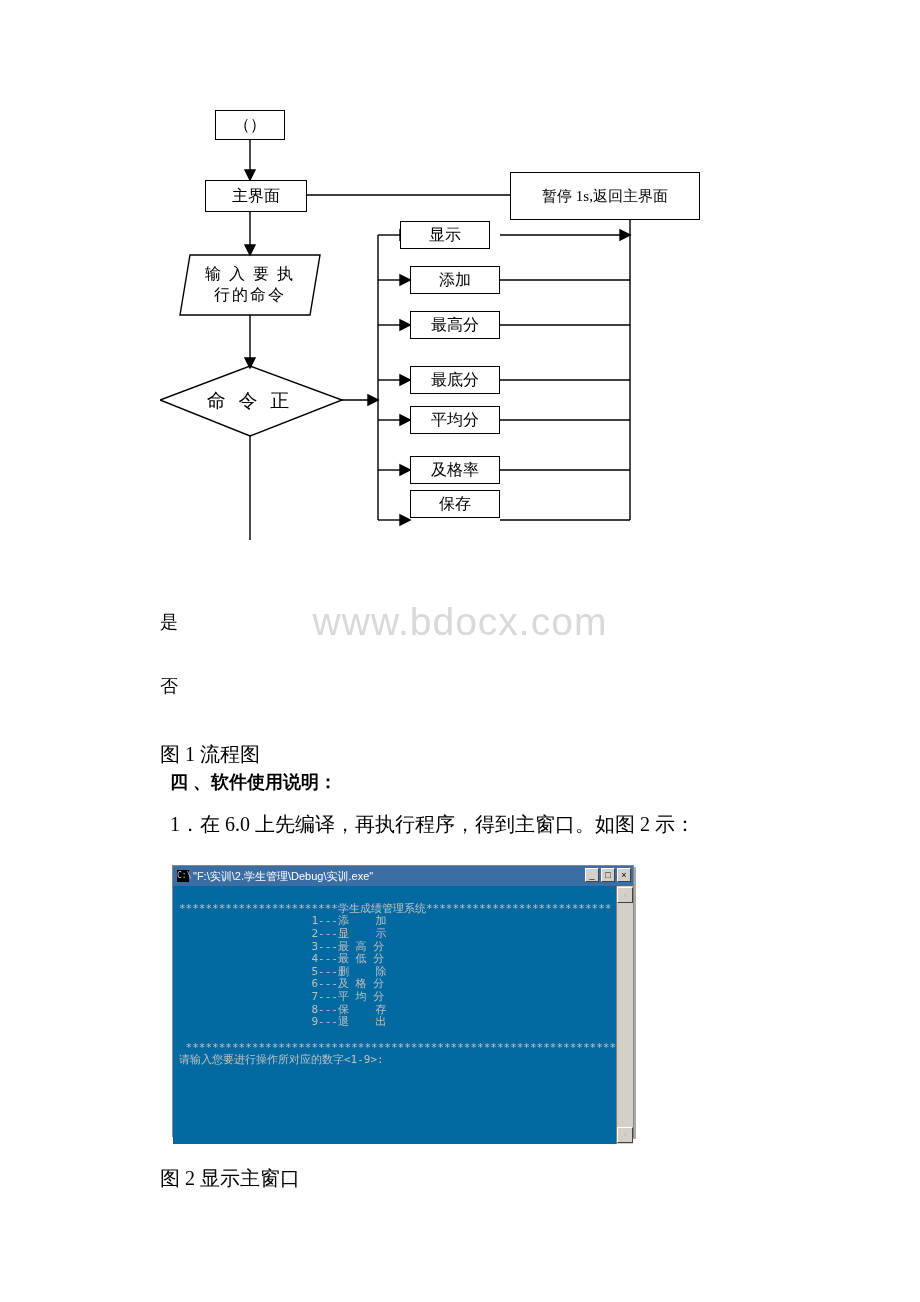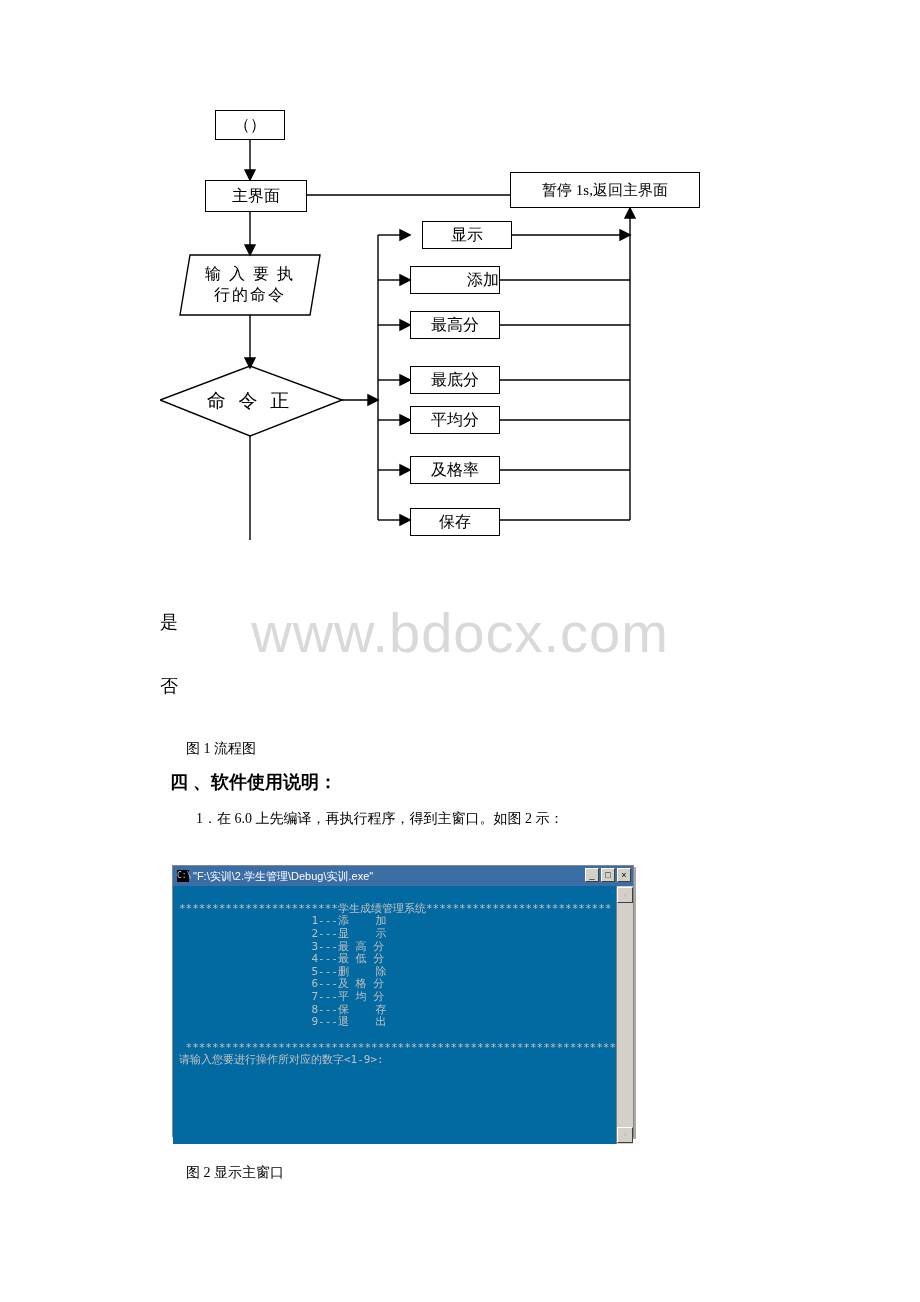--- a/index.html
+++ b/index.html
@@ -71,37 +71,36 @@
     font-size:19px; letter-spacing:4px;
   }
   svg line, svg polyline, svg polygon, svg path { stroke:#000; stroke-width:1.4; fill:none; }
   svg polygon.solid { fill:#000; stroke:#000; }
   .watermark {
     position:absolute;
     left:0; width:920px;
     top:600px;
     text-align:center;
     font-family: Arial, sans-serif;
-    font-size:56px;
+    font-size:39px;
     color:#d9d9d9;
     letter-spacing:1px;
     font-weight:400;
     pointer-events:none;
   }
   .ch-label {
     position:absolute;
     font-size:18px;
   }
   .body-text {
     position:absolute;
-    font-size:14px;
+    font-size:20px;
     left:160px;
     width:620px;
     line-height:1.8;
-    margin-left:26px;
   }
   .heading {
     position:absolute;
     font-size:18px;
     left:170px;
     font-weight:bold;
     font-family: "SimHei","黑体",sans-serif;
   }
   .console {
     position:absolute;
@@ -244,52 +243,52 @@
 
       <polygon points="90,266 182,300 90,336 0,300"></polygon>
     </svg>
 
     <div class="box" style="left:55px;top:10px;width:70px;height:30px;">
       <span>（）</span>
     </div>
     <div class="box" style="left:45px;top:80px;width:102px;height:32px;">
       <span>主界面</span>
     </div>
-    <div class="box" style="left:350px;top:72px;width:190px;height:36px;font-size:15px;">
+    <div class="box" style="left:350px;top:72px;width:190px;height:48px;font-size:15px;">
       <span>暂停 1s,返回主界面</span>
     </div>
 
     <div class="para" style="left:20px;top:155px;">
       <div class="para-text" style="white-space:pre-line;">输 入 要 执
 行的命令</div>
     </div>
 
     <div class="diamond" style="left:0px;top:266px;">
       <div class="diamond-text">命 令 正</div>
     </div>
 
-    <div class="small-box" style="left:262px;top:121px;">
+    <div class="small-box" style="left:240px;top:121px;">
         <span>显示</span>
       </div>
-    <div class="small-box" style="left:250px;top:166px;justify-content:flex-end;">
+    <div class="small-box" style="left:250px;top:166px;">
         <span>添加</span>
       </div>
     <div class="small-box" style="left:250px;top:211px;">
         <span>最高分</span>
       </div>
     <div class="small-box" style="left:250px;top:266px;">
         <span>最底分</span>
       </div>
     <div class="small-box" style="left:250px;top:306px;">
         <span>平均分</span>
       </div>
     <div class="small-box" style="left:250px;top:356px;">
         <span>及格率</span>
       </div>
-    <div class="small-box" style="left:250px;top:408px;">
+    <div class="small-box" style="left:250px;top:390px;">
         <span>保存</span>
       </div>
   </div>
 
   <div class="watermark">www.bdocx.com</div>
 
   <div class="ch-label" style="left:160px;top:610px;">是</div>
   <div class="ch-label" style="left:160px;top:674px;">否</div>
 
   <div class="body-text" style="top:736px;">图 1 流程图</div>

